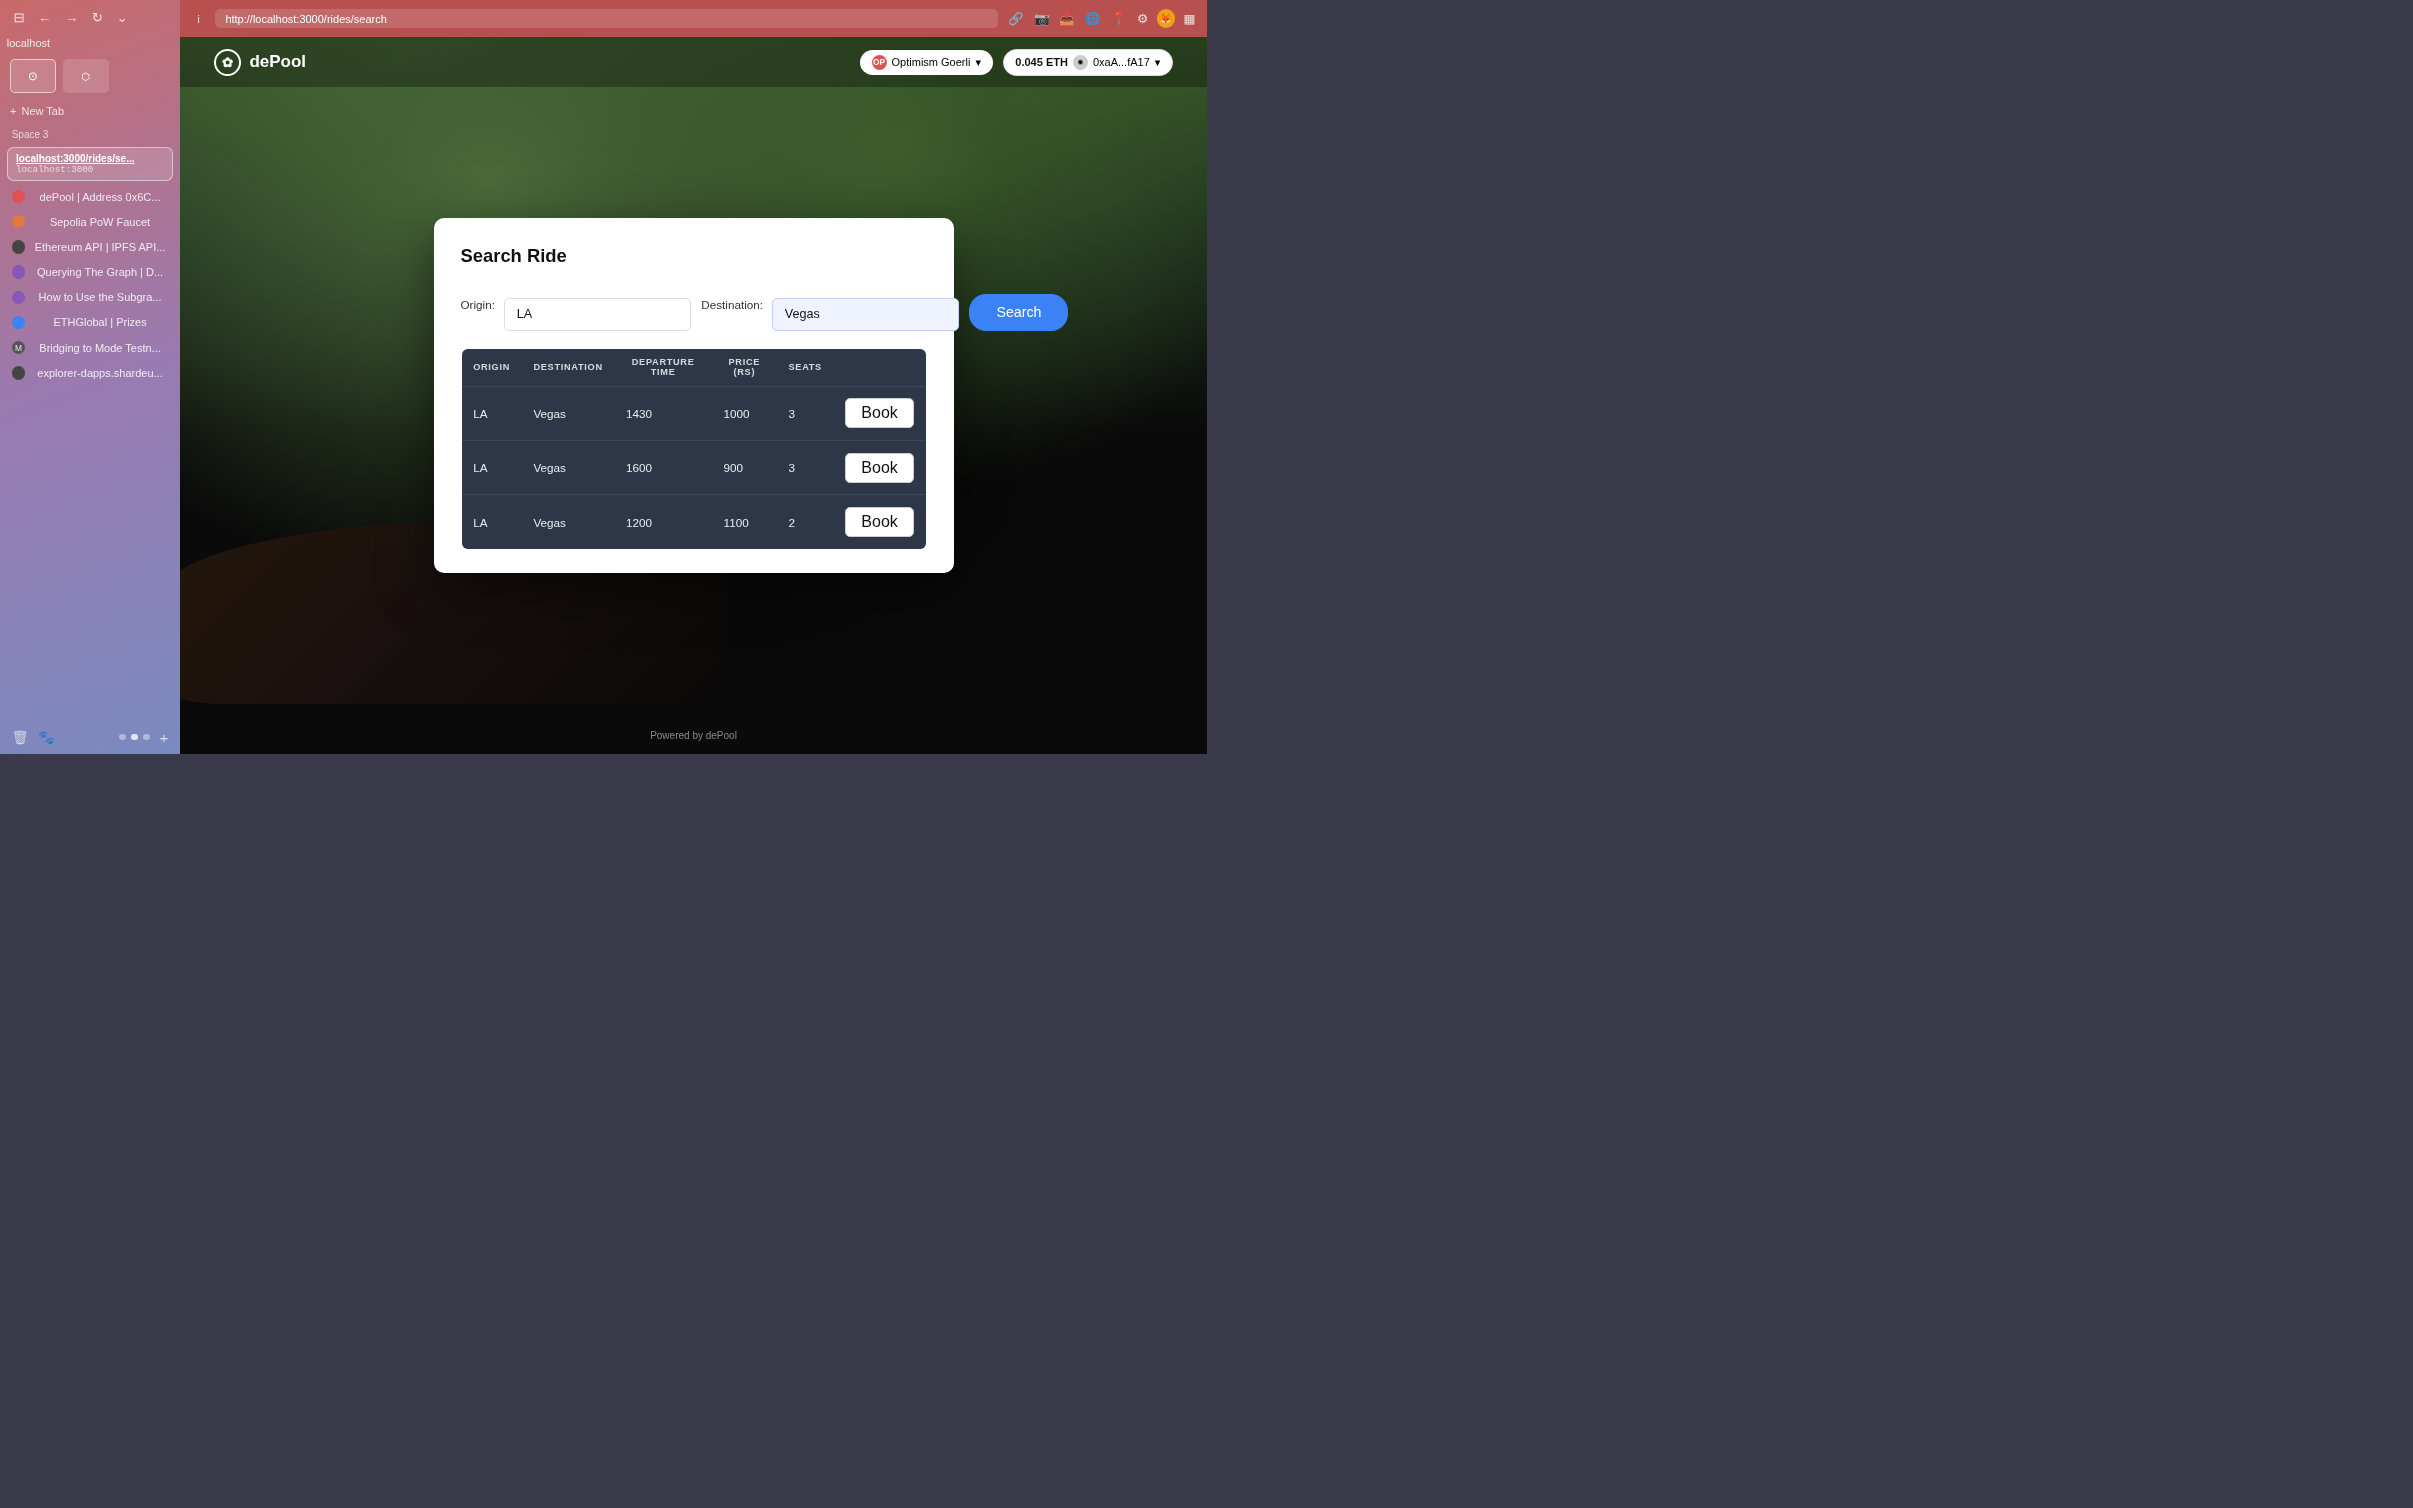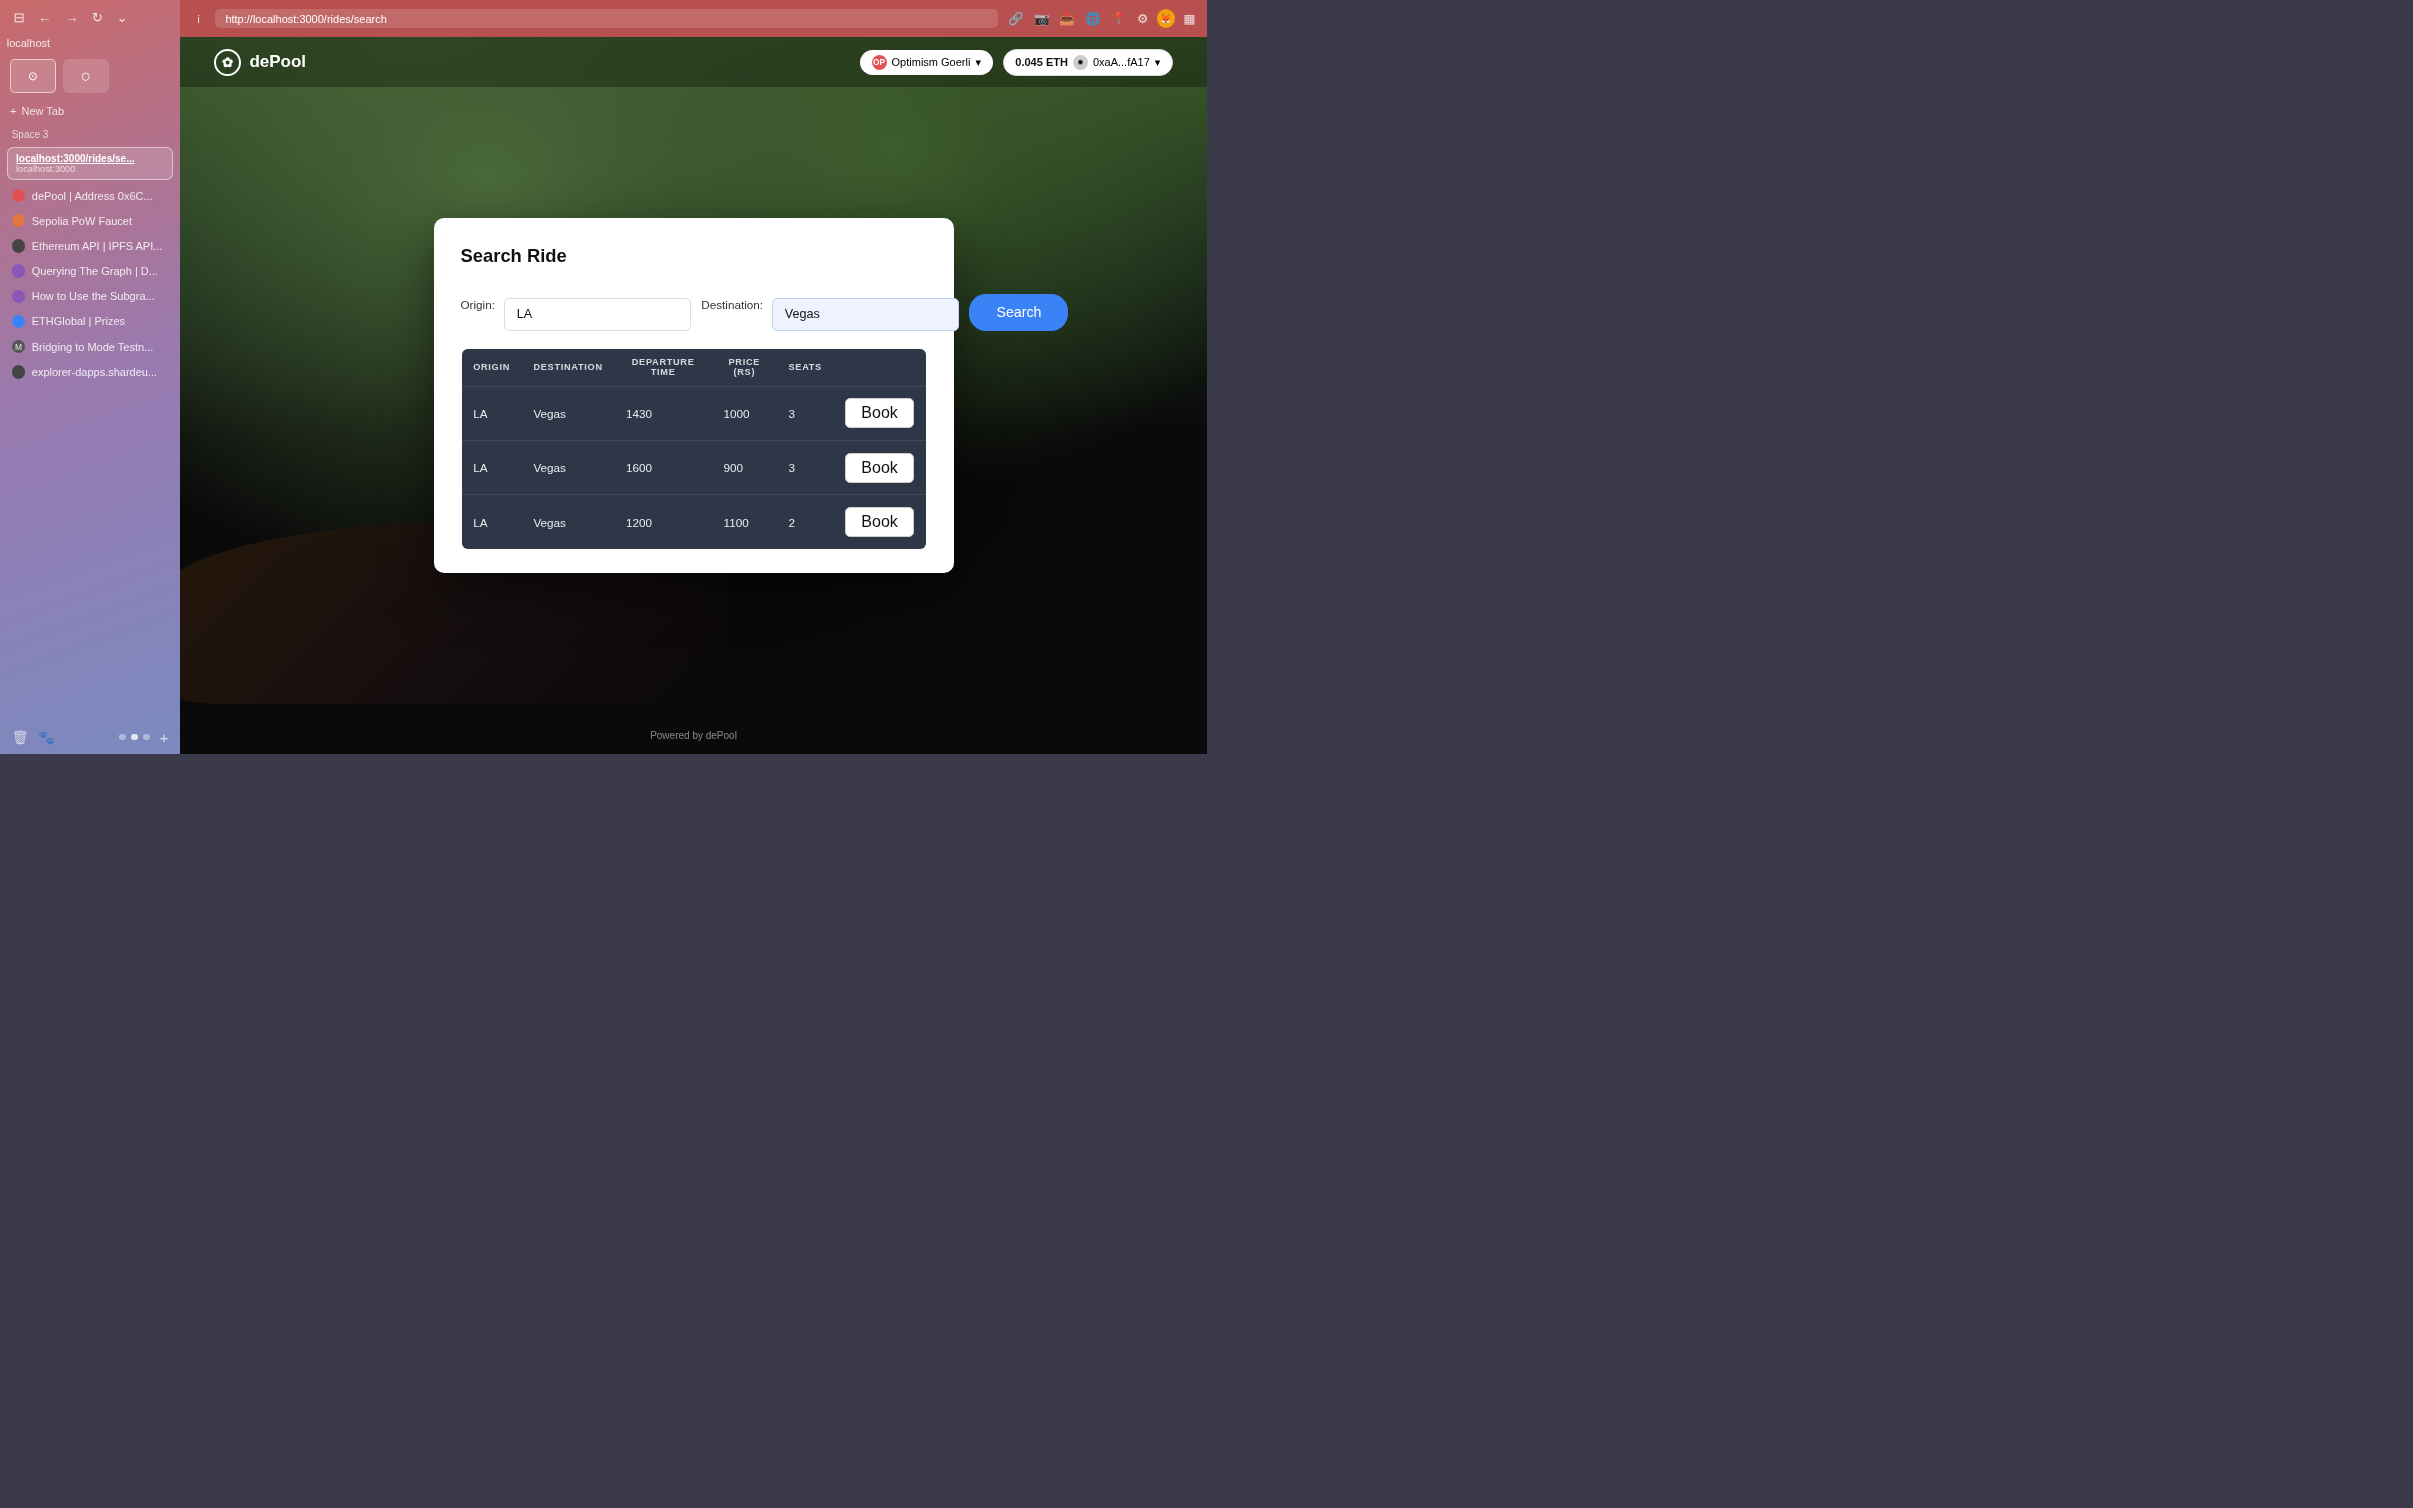--- a/index.html
+++ b/index.html
@@ -87,29 +87,31 @@
       font-size: 10px;
       font-weight: 600;
       white-space: nowrap;
       overflow: hidden;
       text-overflow: ellipsis;
       text-decoration: underline;
     }
     .current-tab-url {
       color: rgba(255,255,255,0.7);
       font-size: 9.2px;
+      font-family: Liberation Mono, monospace;
     }
     .sidebar-list-item {
       display: flex;
       align-items: center;
       gap: 6.7px;
       padding: 5.9px 11.7px;
       cursor: pointer;
       color: rgba(255,255,255,0.85);
       font-size: 11px;
+      text-align: center;
     }
     .favicon-dot {
       width: 13.4px;
       height: 13.4px;
       border-radius: 50%;
       display: flex;
       align-items: center;
       justify-content: center;
       font-size: 8.4px;
       flex-shrink: 0;

